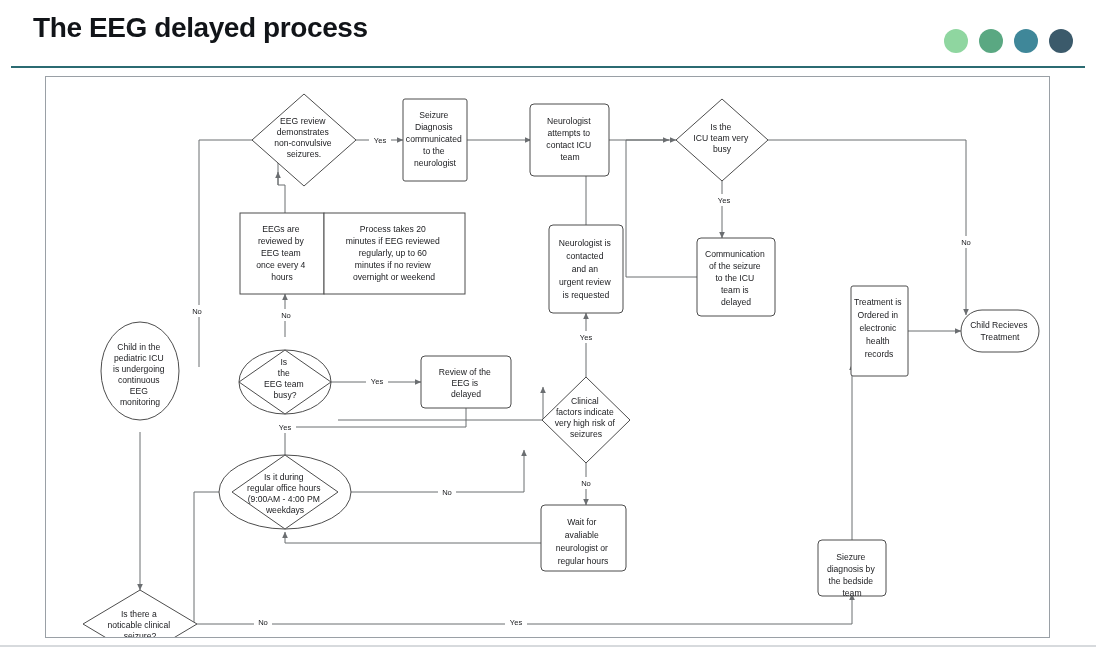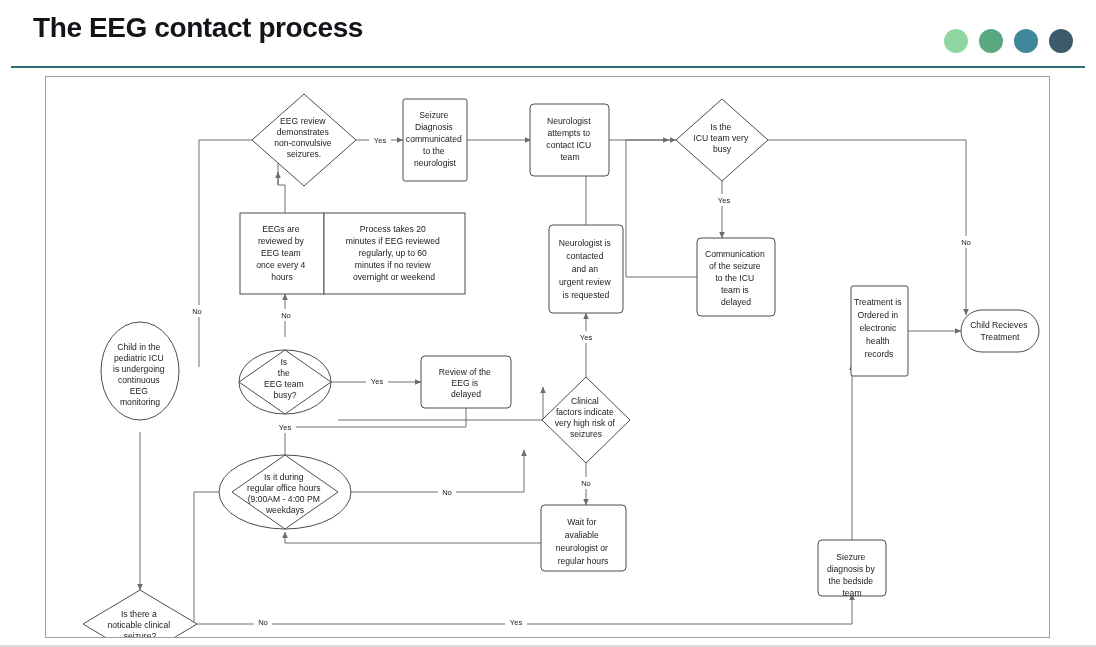--- a/index.html
+++ b/index.html
@@ -21,21 +21,21 @@
   .edgeTxt{font-family:"Liberation Sans",sans-serif;font-size:7.6px;fill:#202124;}
   .shape{fill:#ffffff;stroke:#4d4d4d;stroke-width:1;}
   .edge{stroke:#6b6e71;stroke-width:1;fill:none;}
 </style>
 </head>
 <body>
 
 <div class="page">
 
   <div class="header">
-    <div class="title">The EEG contact process</div>
+    <div class="title">The EEG delayed process</div>
     <div class="dots">
       <span class="dot" style="background:#8fd6a0"></span>
       <span class="dot" style="background:#5aa882"></span>
       <span class="dot" style="background:#3f8799"></span>
       <span class="dot" style="background:#3b5a6b"></span>
     </div>
   </div>
   <div class="rule" style="background: rgb(43, 107, 114);"></div>
 
   <div class="canvas-wrap">

